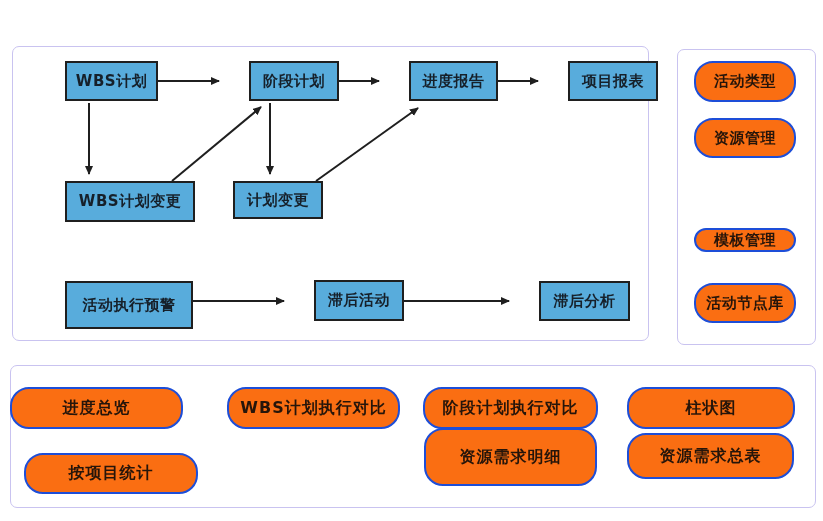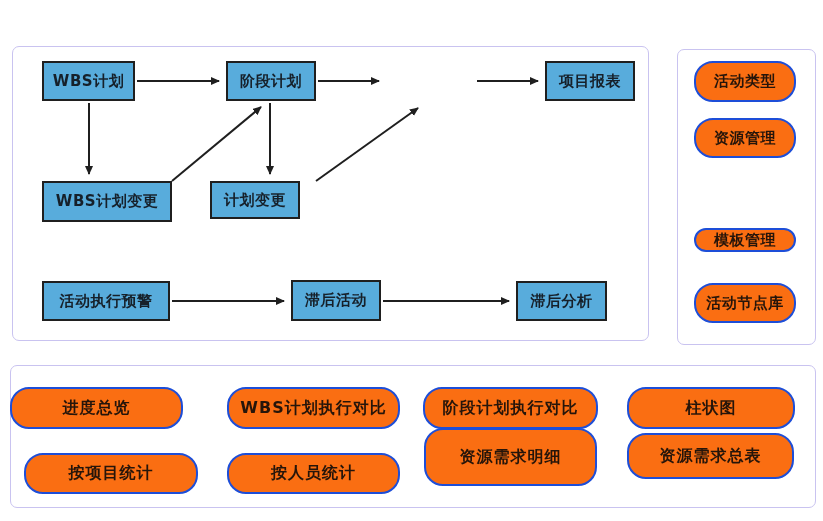--- a/index.html
+++ b/index.html
@@ -13,20 +13,21 @@
   .panel-right  { left:677px; top:49px;  width:139px; height:296px; }
   .panel-bottom { left:10px;  top:365px; width:806px; height:143px; }
 
   .arrows { position:absolute; left:0; top:0; width:823px; height:521px; pointer-events:none; }
 
   .node {
     position:absolute; background:#58acdc; border:2px solid #1f1f1f;
     display:flex; align-items:center; justify-content:center;
     font-weight:bold; font-size:15px; color:#16202a; letter-spacing:0.5px;
     cursor:pointer;
+    margin-left:23px;
   }
 
   .pill {
     position:absolute; background:#fa6e12; border:2px solid #1d4ed8; border-radius:19px;
     display:flex; align-items:center; justify-content:center;
     font-weight:bold; font-size:16px; color:#26150a; letter-spacing:1px;
     cursor:pointer;
   }
   .pill-sm { font-size:15px; letter-spacing:0.5px; }
 </style>
@@ -53,35 +54,35 @@
       <line x1="270" y1="103" x2="270" y2="174" marker-end="url(#ah)"></line>
       <line x1="172" y1="181" x2="261" y2="107" marker-end="url(#ah)"></line>
       <line x1="316" y1="181" x2="418" y2="108" marker-end="url(#ah)"></line>
       <line x1="172" y1="301" x2="284" y2="301" marker-end="url(#ah)"></line>
       <line x1="383" y1="301" x2="509" y2="301" marker-end="url(#ah)"></line>
     </g>
   </svg>
 
   <div class="node" style="left:42px;top:61px;width:93px;height:40px">WBS计划</div>
   <div class="node" style="left:226px;top:61px;width:90px;height:40px">阶段计划</div>
+  <div class="node" style="left:386px;top:61px;width:89px;height:40px">进度报告</div>
   <div class="node" style="left:545px;top:61px;width:90px;height:40px">项目报表</div>
   <div class="node" style="left:42px;top:181px;width:130px;height:41px">WBS计划变更</div>
   <div class="node" style="left:210px;top:181px;width:90px;height:38px">计划变更</div>
-  <div class="node" style="left:42px;top:281px;width:128px;height:40px">活动执行预警</div>
+  <div class="node" style="left:42px;top:281px;width:128px;height:48px">活动执行预警</div>
   <div class="node" style="left:291px;top:280px;width:90px;height:41px">滞后活动</div>
   <div class="node" style="left:516px;top:281px;width:91px;height:40px">滞后分析</div>
 
   <div class="pill pill-sm" style="left:694px;top:61px;width:102px;height:41px">活动类型</div>
   <div class="pill pill-sm" style="left:694px;top:118px;width:102px;height:40px">资源管理</div>
   <div class="pill pill-sm" style="left:694px;top:228px;width:102px;height:24px">模板管理</div>
   <div class="pill pill-sm" style="left:694px;top:283px;width:102px;height:40px">活动节点库</div>
 
   <div class="pill" style="left:10px;top:387px;width:173px;height:42px">进度总览</div>
   <div class="pill" style="left:423px;top:387px;width:175px;height:42px">阶段计划执行对比</div>
   <div class="pill" style="left:227px;top:387px;width:173px;height:42px">WBS计划执行对比</div>
   <div class="pill" style="left:627px;top:387px;width:168px;height:42px">柱状图</div>
 
   <div class="pill" style="left:24px;top:453px;width:174px;height:41px">按项目统计</div>
-  <div class="pill" style="left:227px;top:453px;width:173px;height:41px">按人员统计</div>
   <div class="pill" style="left:424px;top:428px;width:173px;height:58px">资源需求明细</div>
   <div class="pill" style="left:627px;top:433px;width:167px;height:46px">资源需求总表</div>
 
 </div>
 
 </body></html>

